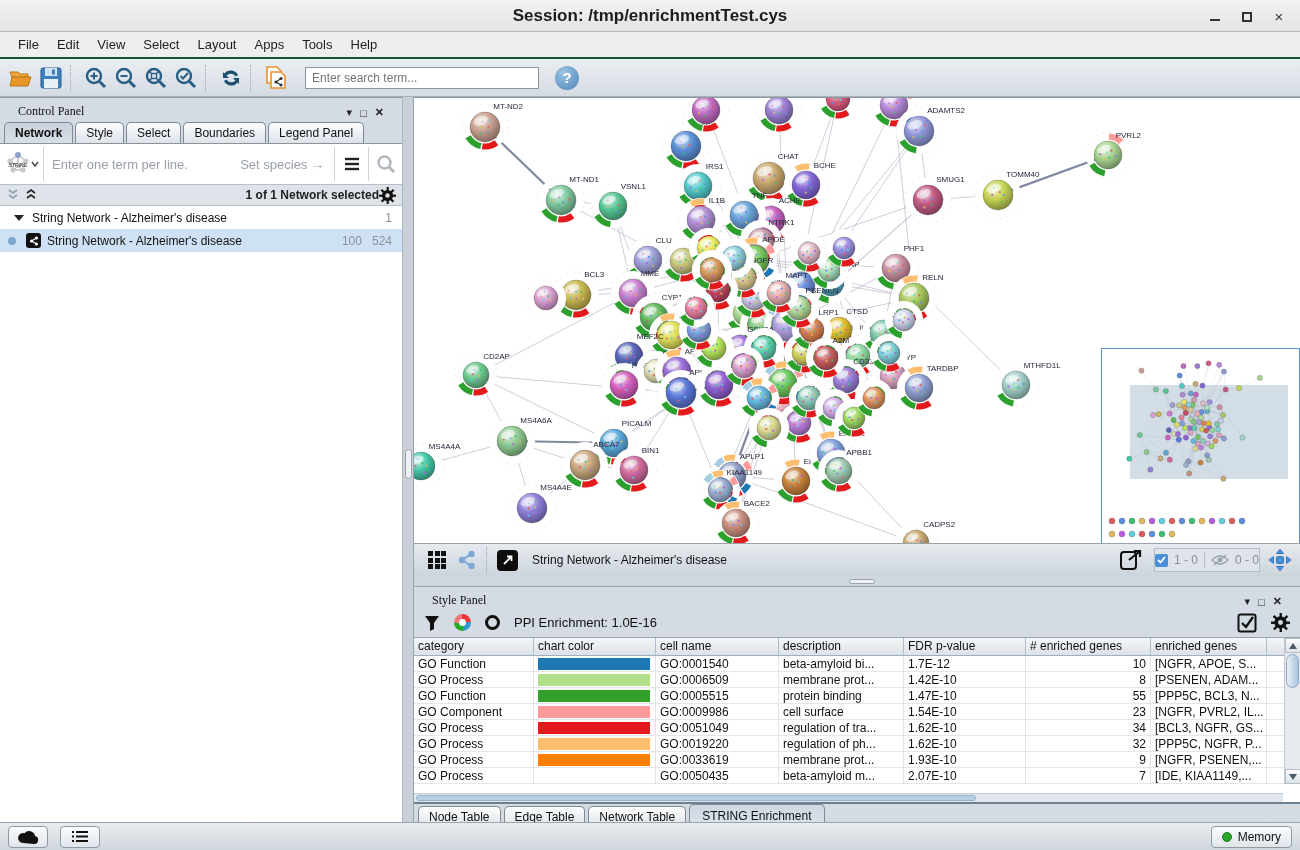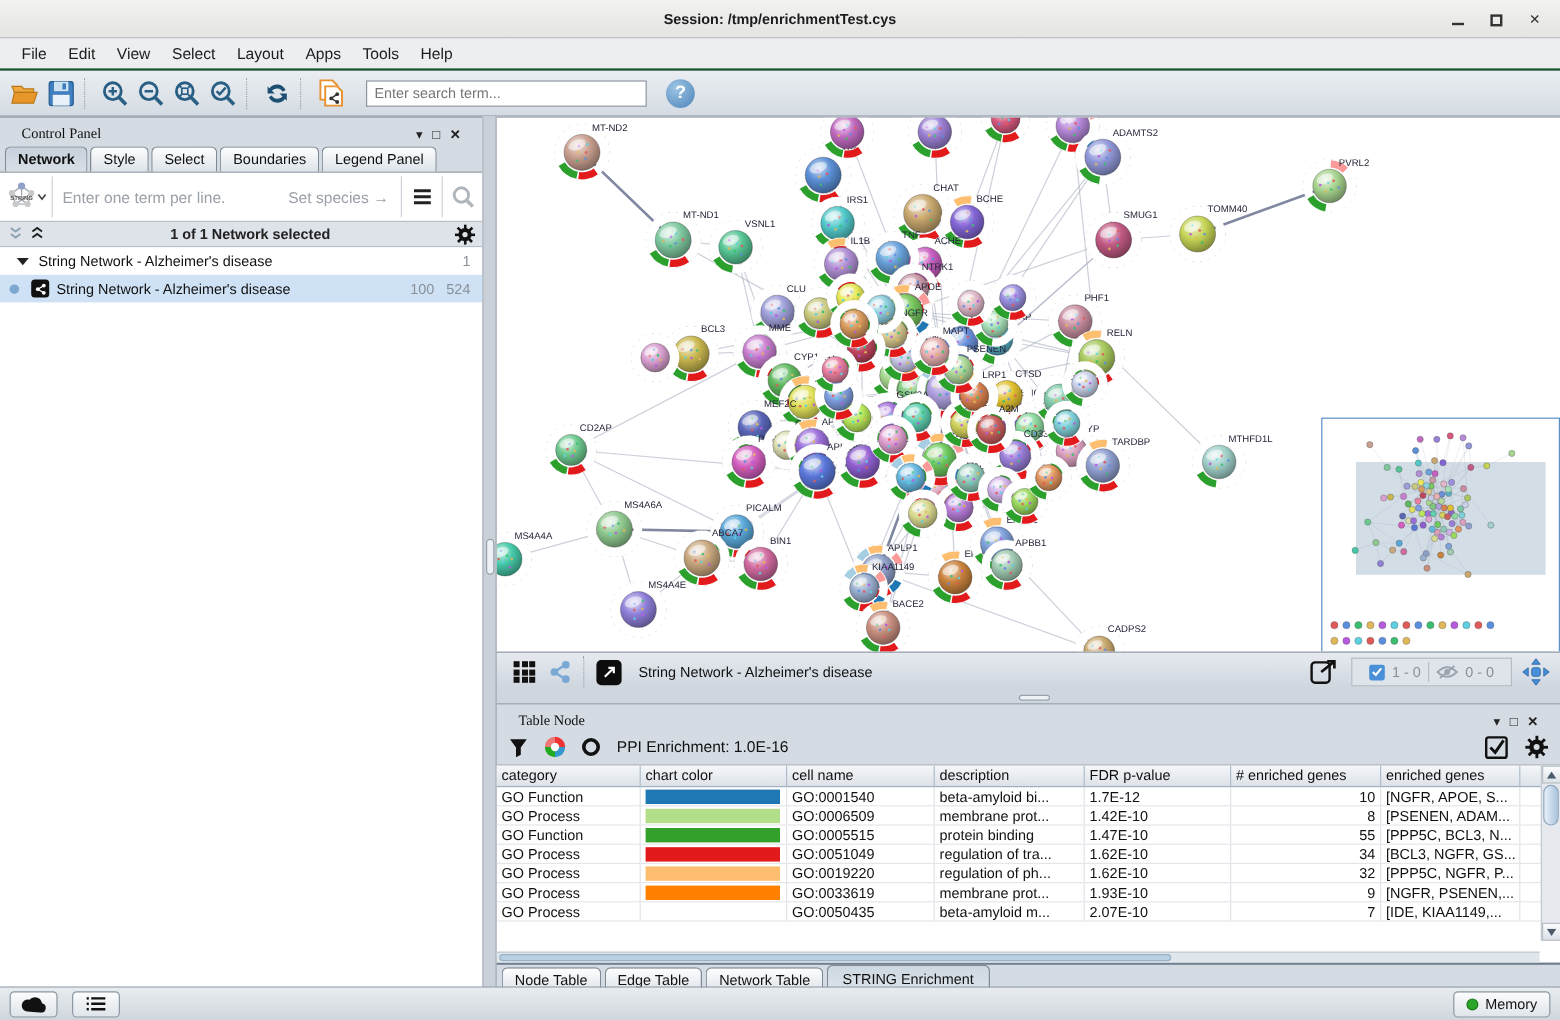--- a/index.html
+++ b/index.html
@@ -1,21 +1,21 @@
 <!DOCTYPE html>
 <html><head>
 <meta charset="utf-8">
 <style>
   * { box-sizing: border-box; margin:0; padding:0; }
   html,body { width:1300px; height:850px; overflow:hidden; font-family:"Liberation Sans",sans-serif; background:#d6dce3; position:relative; }
   .abs { position:absolute; }
 
   
   #titlebar { left:0; top:0; width:1300px; height:32px; background:linear-gradient(#f2f2f1,#e4e4e2); border-bottom:1px solid #b9b9b9; }
-  #title { width:100%; text-align:center; line-height:32px; font-size:12px; font-weight:bold; color:#1c1c1c; }
+  #title { width:100%; text-align:center; line-height:32px; font-size:17px; font-weight:bold; color:#1c1c1c; }
   .winbtn { top:9px; width:26px; height:16px; text-align:center; color:#333; cursor:default; }
   #btn-min { right:72px; } #btn-max { right:40px; } #btn-close { right:8px; }
   #btn-min i { display:block; margin:10px auto 0; width:10px; height:2px; background:#333; }
   #btn-max i { display:block; margin:3px auto 0; width:10px; height:10px; border:2px solid #333; }
   #btn-close { font-size:15px; line-height:16px; }
 
   
   #menubar { left:0; top:32px; width:1300px; height:27px; background:#eceef0; border-bottom:2px solid #14532d; display:flex; align-items:center; padding-left:10px; gap:2px; }
   .menu-item { font-size:13px; color:#1d1d1d; padding:3px 8px; }
 
@@ -33,21 +33,21 @@
   .ph-ic { font-size:11px; color:#222; margin-left:8px; }
   #cp-tabs { height:25px; display:flex; padding-left:4px; gap:2px; border-bottom:1px solid #8b949d; align-items:flex-end; }
   .cp-tab { border:1px solid #7f8994; border-bottom:none; border-radius:5px 5px 0 0; background:linear-gradient(#fdfefe,#dde3e9); font-size:12px; padding:3px 10px 3px; color:#111; }
   .cp-tab.active { background:linear-gradient(#c7d1db,#d8dfe6); font-weight:bold; }
   #string-row { height:41px; background:#fff; border-bottom:1px solid #b6bec6; display:flex; align-items:center; }
   #string-logo { width:44px; display:flex; align-items:center; justify-content:center; border-right:1px solid #cdd3d9; height:34px; }
   #string-ph { flex:1; font-size:13px; color:#9aa0a8; padding-left:8px; }
   #species-lbl { font-size:13px; color:#9aa0a8; padding-right:10px; }
   .sr-ic { width:34px; height:34px; display:flex; align-items:center; justify-content:center; border-left:1px solid #cdd3d9; }
   #net-sel-head { height:21px; background:#dde3e9; border-bottom:1px solid #b6bec6; display:flex; align-items:center; font-size:12px; font-weight:bold; color:#222; }
-  #net-sel-head .sp { flex:1; text-align:center; }
+  #net-sel-head .sp { flex:1; text-align:right; }
   #tree { background:#fff; height:617px; font-size:12px; color:#111; }
   .tree-row { height:23px; display:flex; align-items:center; }
   .tree-row .num { color:#8a9098; margin-right:10px; }
   .tree-row.selected { background:#cfe2f5; }
   .tri { width:0; height:0; border-left:5px solid transparent; border-right:5px solid transparent; border-top:6px solid #222; margin:0 8px 0 14px; }
   .bullet { width:8px; height:8px; border-radius:50%; background:#7fa8d0; margin:0 10px 0 8px; }
   .app-ic { width:15px; height:15px; background:#111; border-radius:3px; margin-right:6px; display:flex; align-items:center; justify-content:center; }
 
   
   #vsplit { left:402px; top:97px; width:12px; height:725px; background:#c9d0d8; border-left:1px solid #aeb6be; border-right:1px solid #9aa3ac; }
@@ -56,21 +56,21 @@
   
   #canvas { left:414px; top:97px; width:886px; height:446px; background:#fff; border-top:1px solid #8b949d; overflow:hidden; }
   #overview { left:687px; top:250px; width:199px; height:196px; background:#fff; border:1px solid #5b8fc9; }
 
   
   #netbar { left:414px; top:543px; width:886px; height:33px; background:linear-gradient(#e6eaef,#ccd4dc); border-top:1px solid #9aa3ac; display:flex; align-items:center; padding:0 8px; }
   #net-title { font-size:12px; color:#111; margin-left:14px; flex:1; }
   #grid-ic { display:grid; grid-template-columns:repeat(3,5px); grid-gap:1.5px; }
   #grid-ic b { width:5px; height:5px; background:#111; }
   .blacksq { width:21px; height:21px; background:#0d0d0d; border-radius:4px; display:flex; align-items:center; justify-content:center; }
-  #counters { display:flex; align-items:center; background:#dee4ea; border:1px solid #b4bcc4; height:24px; padding:0 14px; gap:6px; margin:0 8px; }
+  #counters { display:flex; align-items:center; background:#dee4ea; border:1px solid #b4bcc4; height:24px; padding:0 0; gap:6px; margin:0 8px; }
   #counters .cnt { font-size:12px; color:#8a9098; }
   .chkbx { width:13px; height:13px; background:#4a90d9; border-radius:2px; display:inline-flex; align-items:center; justify-content:center; }
 
   
   #hsplit { left:414px; top:576px; width:886px; height:10px; background:#cfd6dd; }
   #hsplit .pill { position:absolute; left:435px; top:3px; width:26px; height:5px; border-radius:3px; background:#eef2f6; border:1px solid #99a2ab; }
 
   
   #table-panel { left:414px; top:586px; width:886px; height:211px; background:#d4dbe2; border-top:1px solid #9aa3ac; }
   #tp-toolbar { height:29px; display:flex; align-items:center; padding:0 10px; gap:14px; }
@@ -2714,21 +2714,21 @@
       </g>
     </svg>
 </div>
 
 <div id="hsplit" class="abs">
     <div class="pill"></div>
   </div>
 
 <div id="table-panel" class="abs">
   <div class="panel-head">
-    <span>Table Node</span>
+    <span>Style Panel</span>
     <span class="sp"></span>
     <span class="ph-ic">▾</span>
     <span class="ph-ic">□</span>
     <span class="ph-ic" style="font-weight:bold;">✕</span>
   </div>
   <div id="tp-toolbar">
     <svg width="16" height="16" viewBox="0 0 16 16">
         <path d="M1 1 h14 L10 8 v6 l-4 2 V8 z" fill="#111"></path>
       </svg>
     <div id="donut-ic"></div>
@@ -2786,20 +2786,31 @@
         <div class="trow">
           <div class="cell" style="width: 120px;">GO Function</div>
           <div class="cell" style="width: 122px;">
             <div class="swatch" style="background: rgb(51, 160, 44);"></div>
           </div>
           <div class="cell" style="width: 123px;">GO:0005515</div>
           <div class="cell" style="width: 125px;">protein binding</div>
           <div class="cell" style="width: 122px;">1.47E-10</div>
           <div class="cell num" style="width: 125px;">55</div>
           <div class="cell" style="width: 116px;">[PPP5C, BCL3, N...</div>
+        </div>
+        <div class="trow">
+          <div class="cell" style="width: 120px;">GO Component</div>
+          <div class="cell" style="width: 122px;">
+            <div class="swatch" style="background: rgb(251, 154, 153);"></div>
+          </div>
+          <div class="cell" style="width: 123px;">GO:0009986</div>
+          <div class="cell" style="width: 125px;">cell surface</div>
+          <div class="cell" style="width: 122px;">1.54E-10</div>
+          <div class="cell num" style="width: 125px;">23</div>
+          <div class="cell" style="width: 116px;">[NGFR, PVRL2, IL...</div>
         </div>
         <div class="trow">
           <div class="cell" style="width: 120px;">GO Process</div>
           <div class="cell" style="width: 122px;">
             <div class="swatch" style="background: rgb(227, 26, 28);"></div>
           </div>
           <div class="cell" style="width: 123px;">GO:0051049</div>
           <div class="cell" style="width: 125px;">regulation of tra...</div>
           <div class="cell" style="width: 122px;">1.62E-10</div>
           <div class="cell num" style="width: 125px;">34</div>

